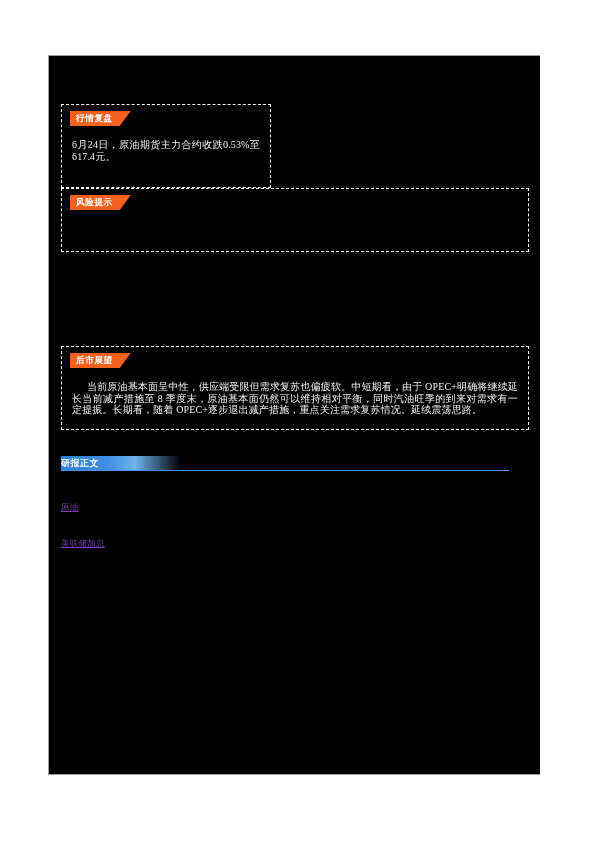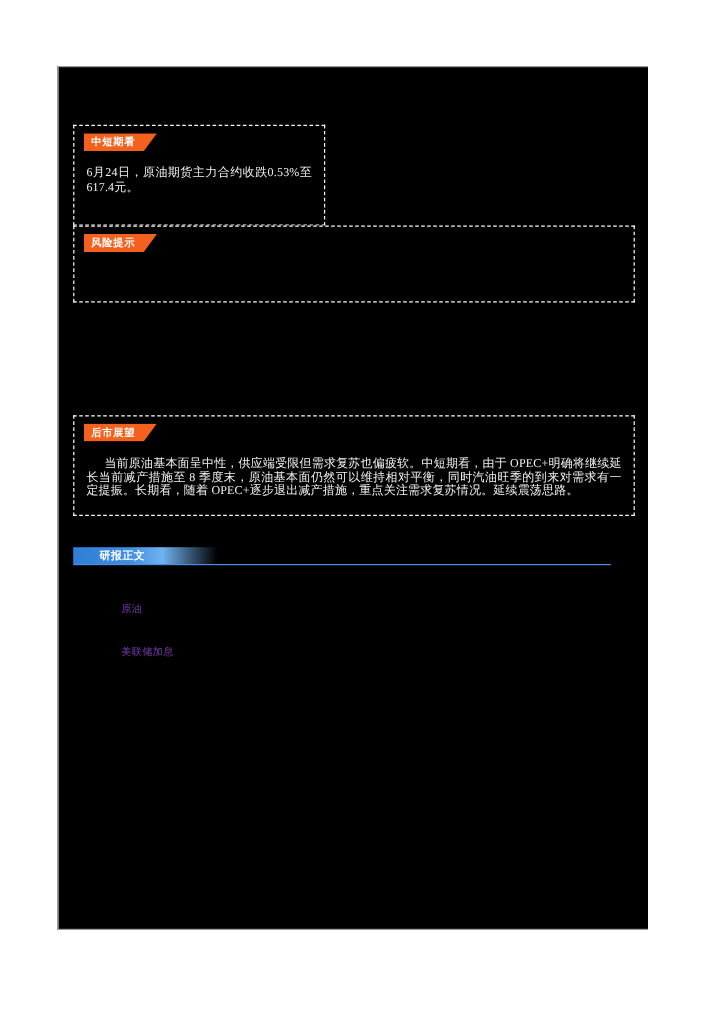--- a/index.html
+++ b/index.html
@@ -115,53 +115,53 @@
     height: 14px;
     width: 120px;
     background: linear-gradient(to right, #2f7fd8 0%, #3f8ce0 38%, #6fb2ef 62%, #000000 100%);
     display: flex;
     align-items: center;
   }
   #report-heading-text {
     color: #ffffff;
     font-size: 9px;
     line-height: 1;
-    padding-left: 22px;
+    padding-left: 0;
     letter-spacing: 0.5px;
     font-weight: bold;
     white-space: nowrap;
     font-family: "Liberation Serif", "DejaVu Serif", serif;
   }
 
   
   .doc-link {
     position: absolute;
     left: 12px;
     color: #7b3fb5;
     font-size: 8.4px;
     line-height: 1;
+    text-decoration: underline;
     letter-spacing: 0.4px;
     font-family: "Liberation Serif", "DejaVu Serif", serif;
     cursor: pointer;
     white-space: nowrap;
-    margin-left: 40px;
   }
   #link-crude   { top: 448px; }
   #link-futures { top: 484px; }
 </style>
 </head>
 <body>
 
 <div id="page">
 
   <div id="content-panel">
 
     <div class="section" id="sec-review">
       <div class="banner">
-        <span class="banner-text">中短期看</span>
+        <span class="banner-text">行情复盘</span>
       </div>
       <div class="sec-body">6月24日，原油期货主力合约收跌0.53%至617.4元。</div>
     </div>
 
     <div class="section" id="sec-risk">
       <div class="banner">
         <span class="banner-text">风险提示</span>
       </div>
     </div>
 

